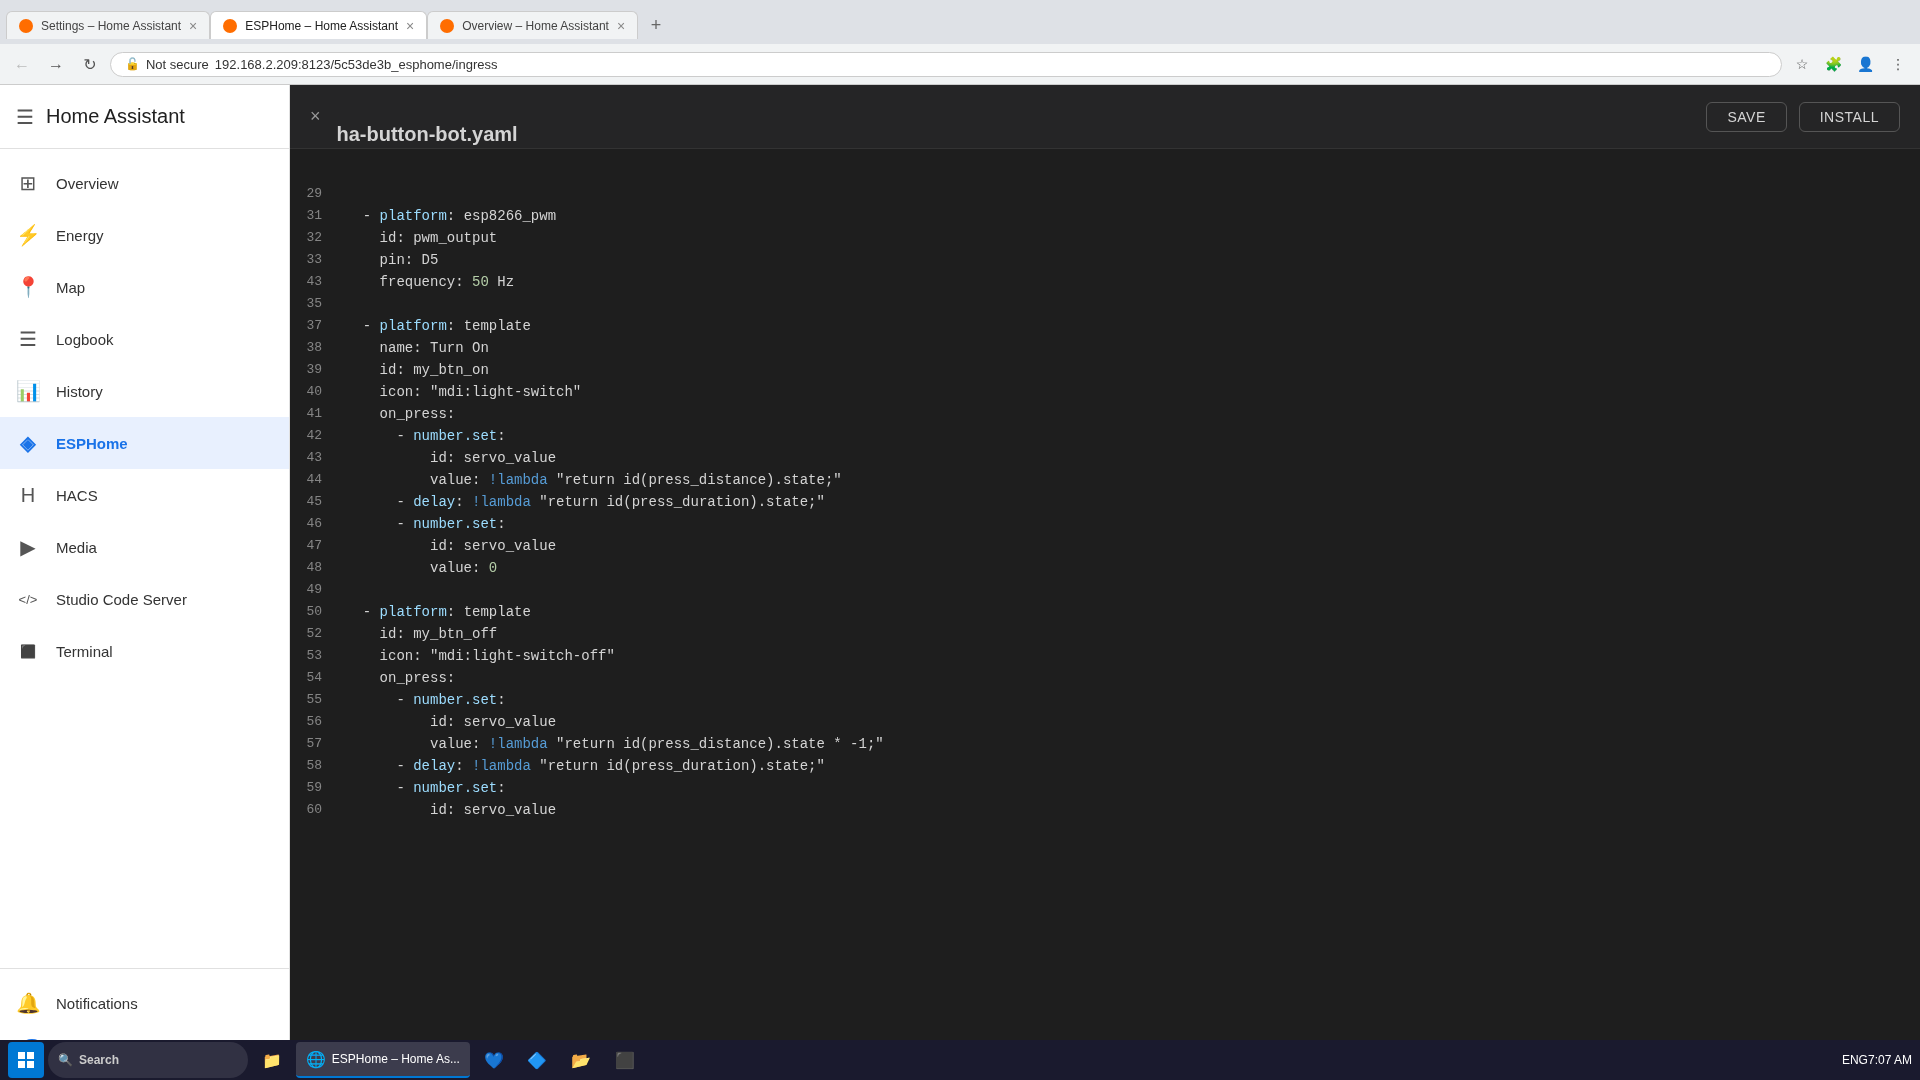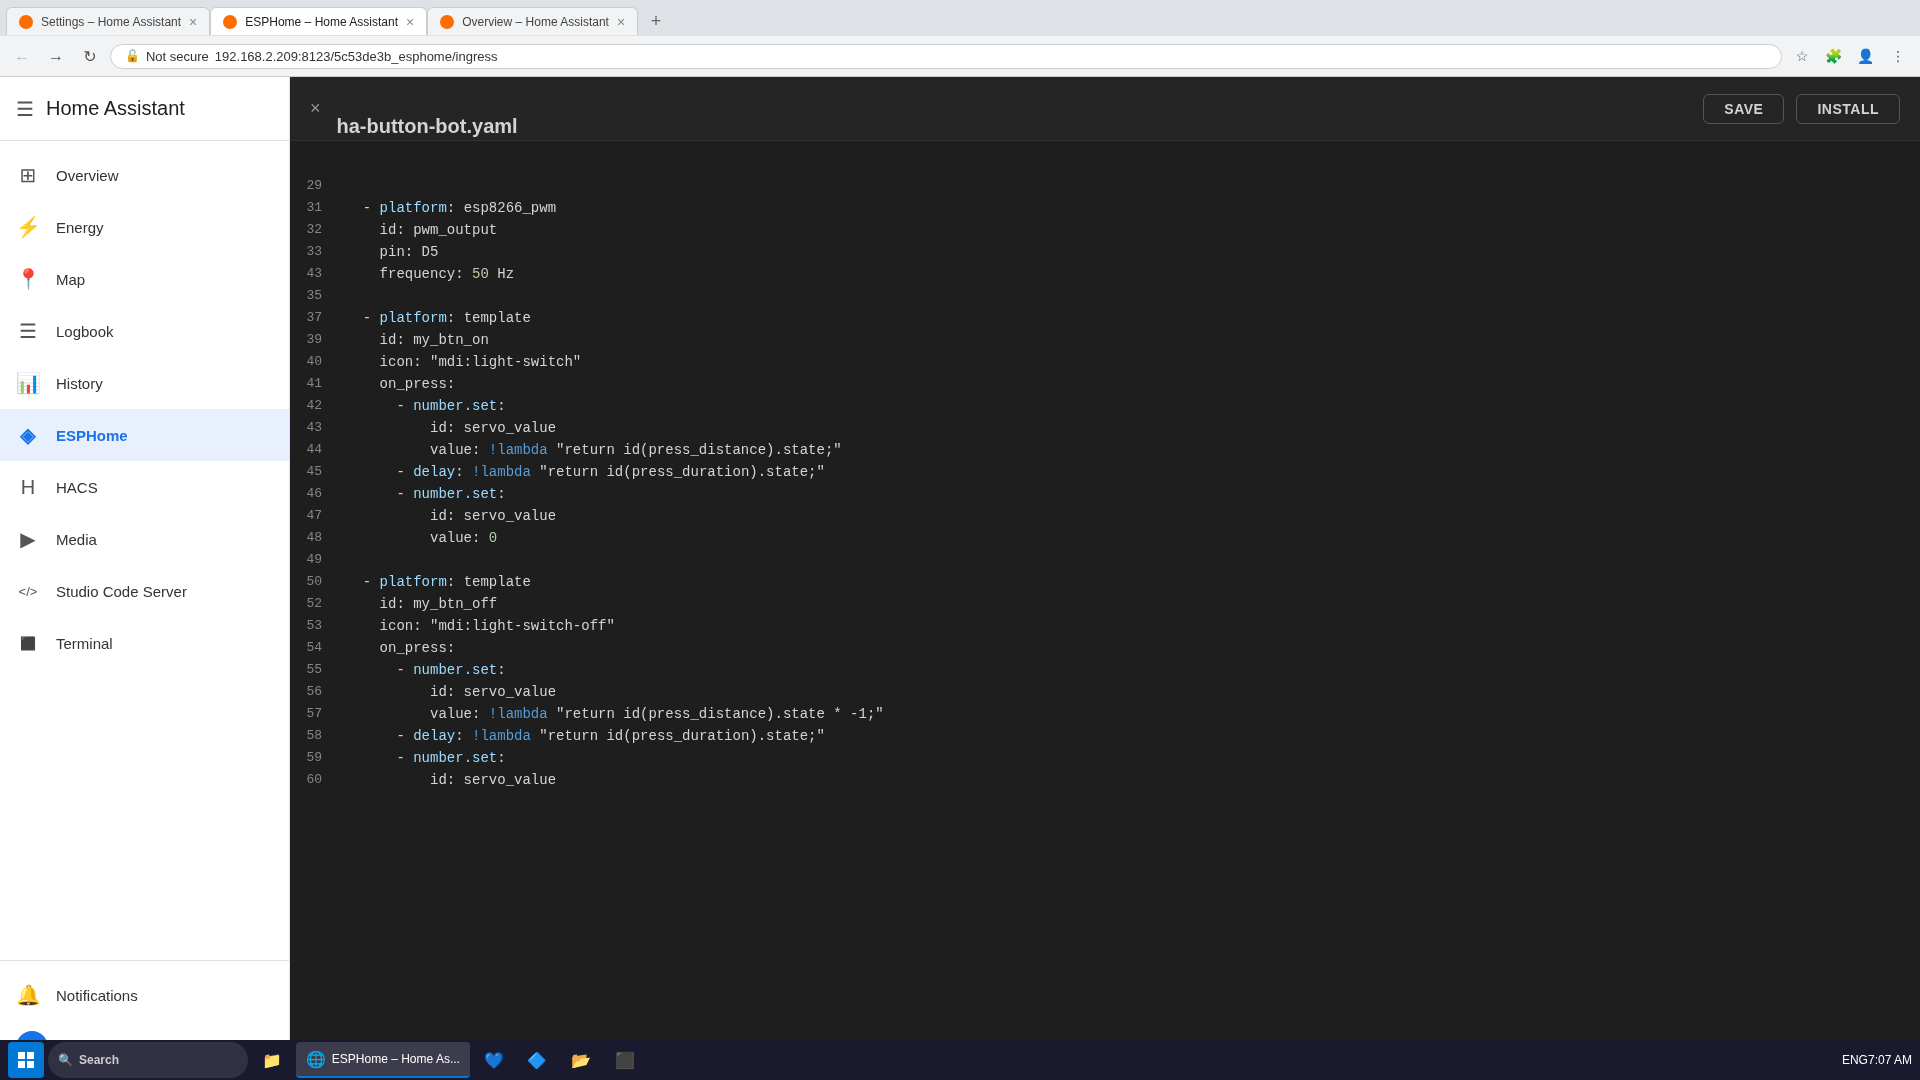--- a/index.html
+++ b/index.html
@@ -8,21 +8,21 @@
     
     .browser-chrome {
       background: #f1f3f4;
       border-bottom: 1px solid #ccc;
     }
     .tab-bar {
       display: flex;
       align-items: center;
       padding: 6px 6px 0 6px;
       background: #dee1e6;
-      height: 36px;
+      height: 44px;
     }
     .tab {
       display: flex;
       align-items: center;
       padding: 0 12px;
       height: 28px;
       background: #f1f3f4;
       border-radius: 6px 6px 0 0;
       font-size: 12px;
       color: #444;
@@ -187,21 +187,21 @@
     .header-actions {
       display: flex;
       gap: 12px;
     }
     .action-btn {
       background: none;
       border: 1px solid #555;
       color: #d4d4d4;
       padding: 6px 20px;
       font-size: 14px;
-      font-weight: 700;
+      font-weight: 400;
       cursor: pointer;
       border-radius: 6px;
       letter-spacing: 0.5px;
     }
 
     
     .code-editor {
       flex: 1;
       overflow-y: auto;
       background: #1e1e1e;
@@ -411,20 +411,24 @@
         </div>
         <div class="code-line">
           <span class="line-number">35</span>
           <span class="line-content">&nbsp;</span>
         </div>
         <div class="code-line">
           <span class="line-number">37</span>
           <span class="line-content"><span style="color:#d4d4d4">  - </span><span style="color:#9cdcfe">platform</span><span style="color:#d4d4d4">: </span>template</span>
         </div>
         <div class="code-line">
+          <span class="line-number">38</span>
+          <span class="line-content">    name: Turn On</span>
+        </div>
+        <div class="code-line">
           <span class="line-number">39</span>
           <span class="line-content">    id: my_btn_on</span>
         </div>
         <div class="code-line">
           <span class="line-number">40</span>
           <span class="line-content">    icon: "mdi:light-switch"</span>
         </div>
         <div class="code-line">
           <span class="line-number">41</span>
           <span class="line-content">    on_press:</span>

